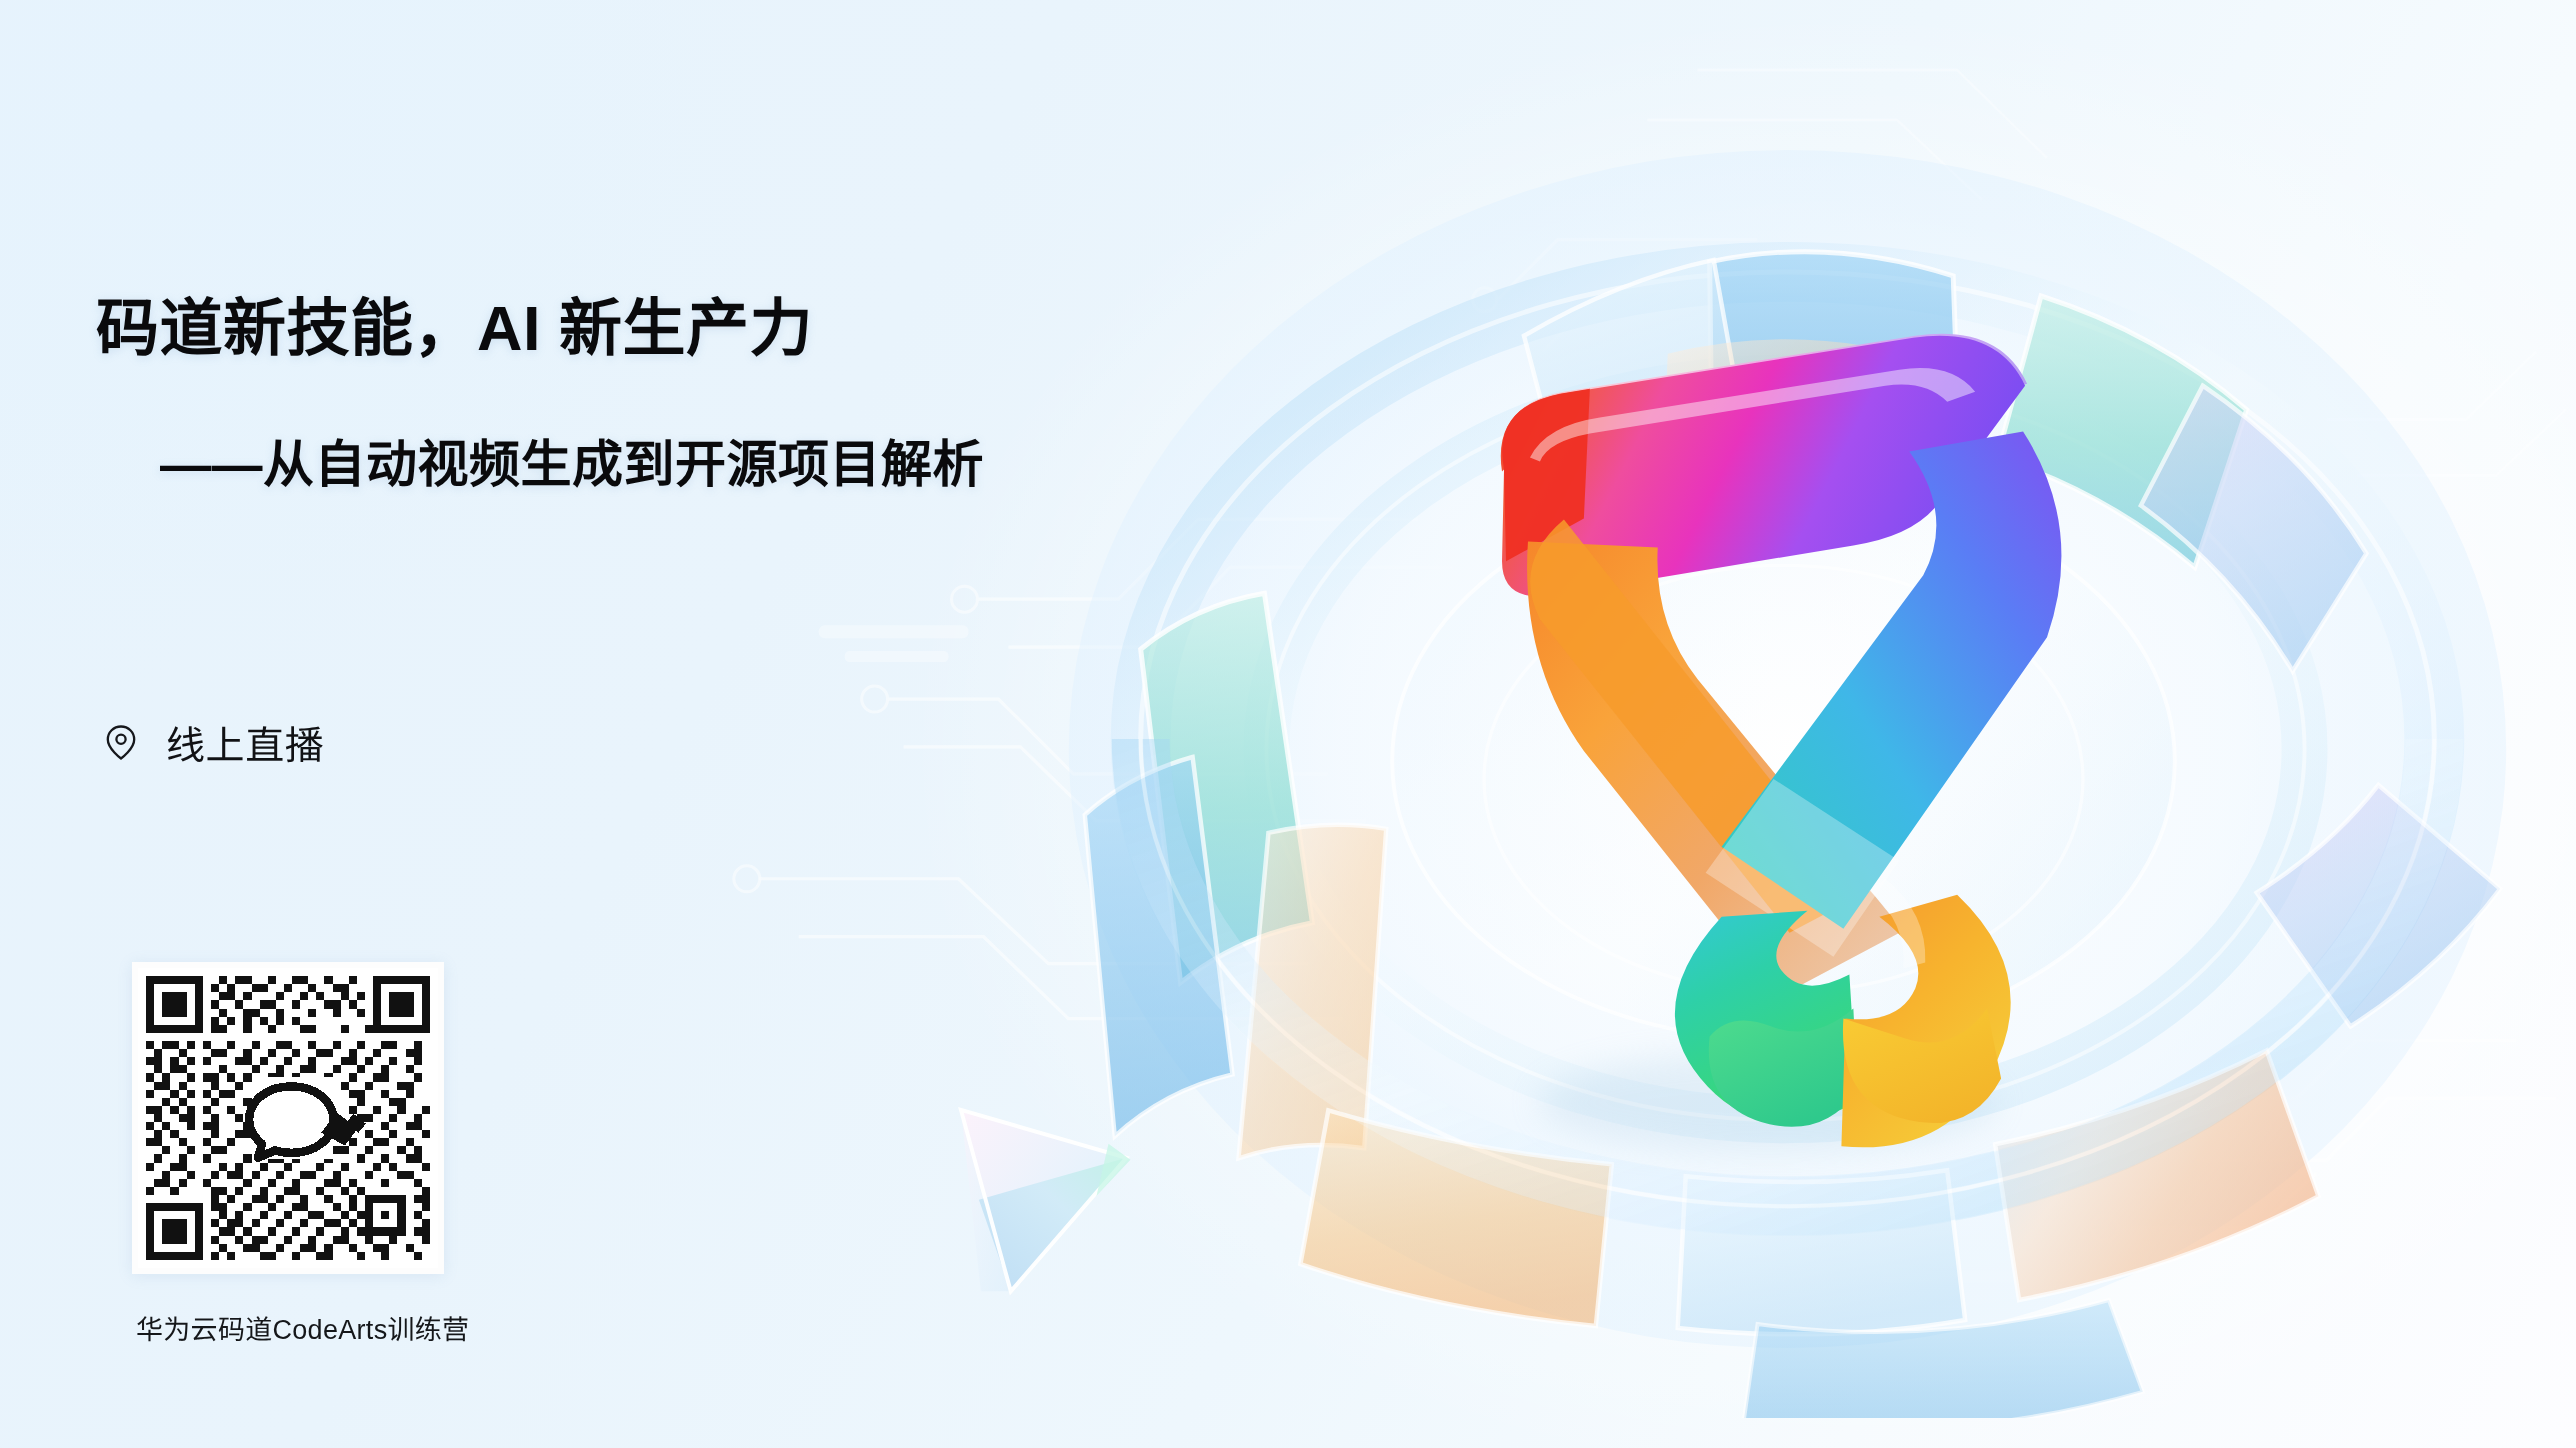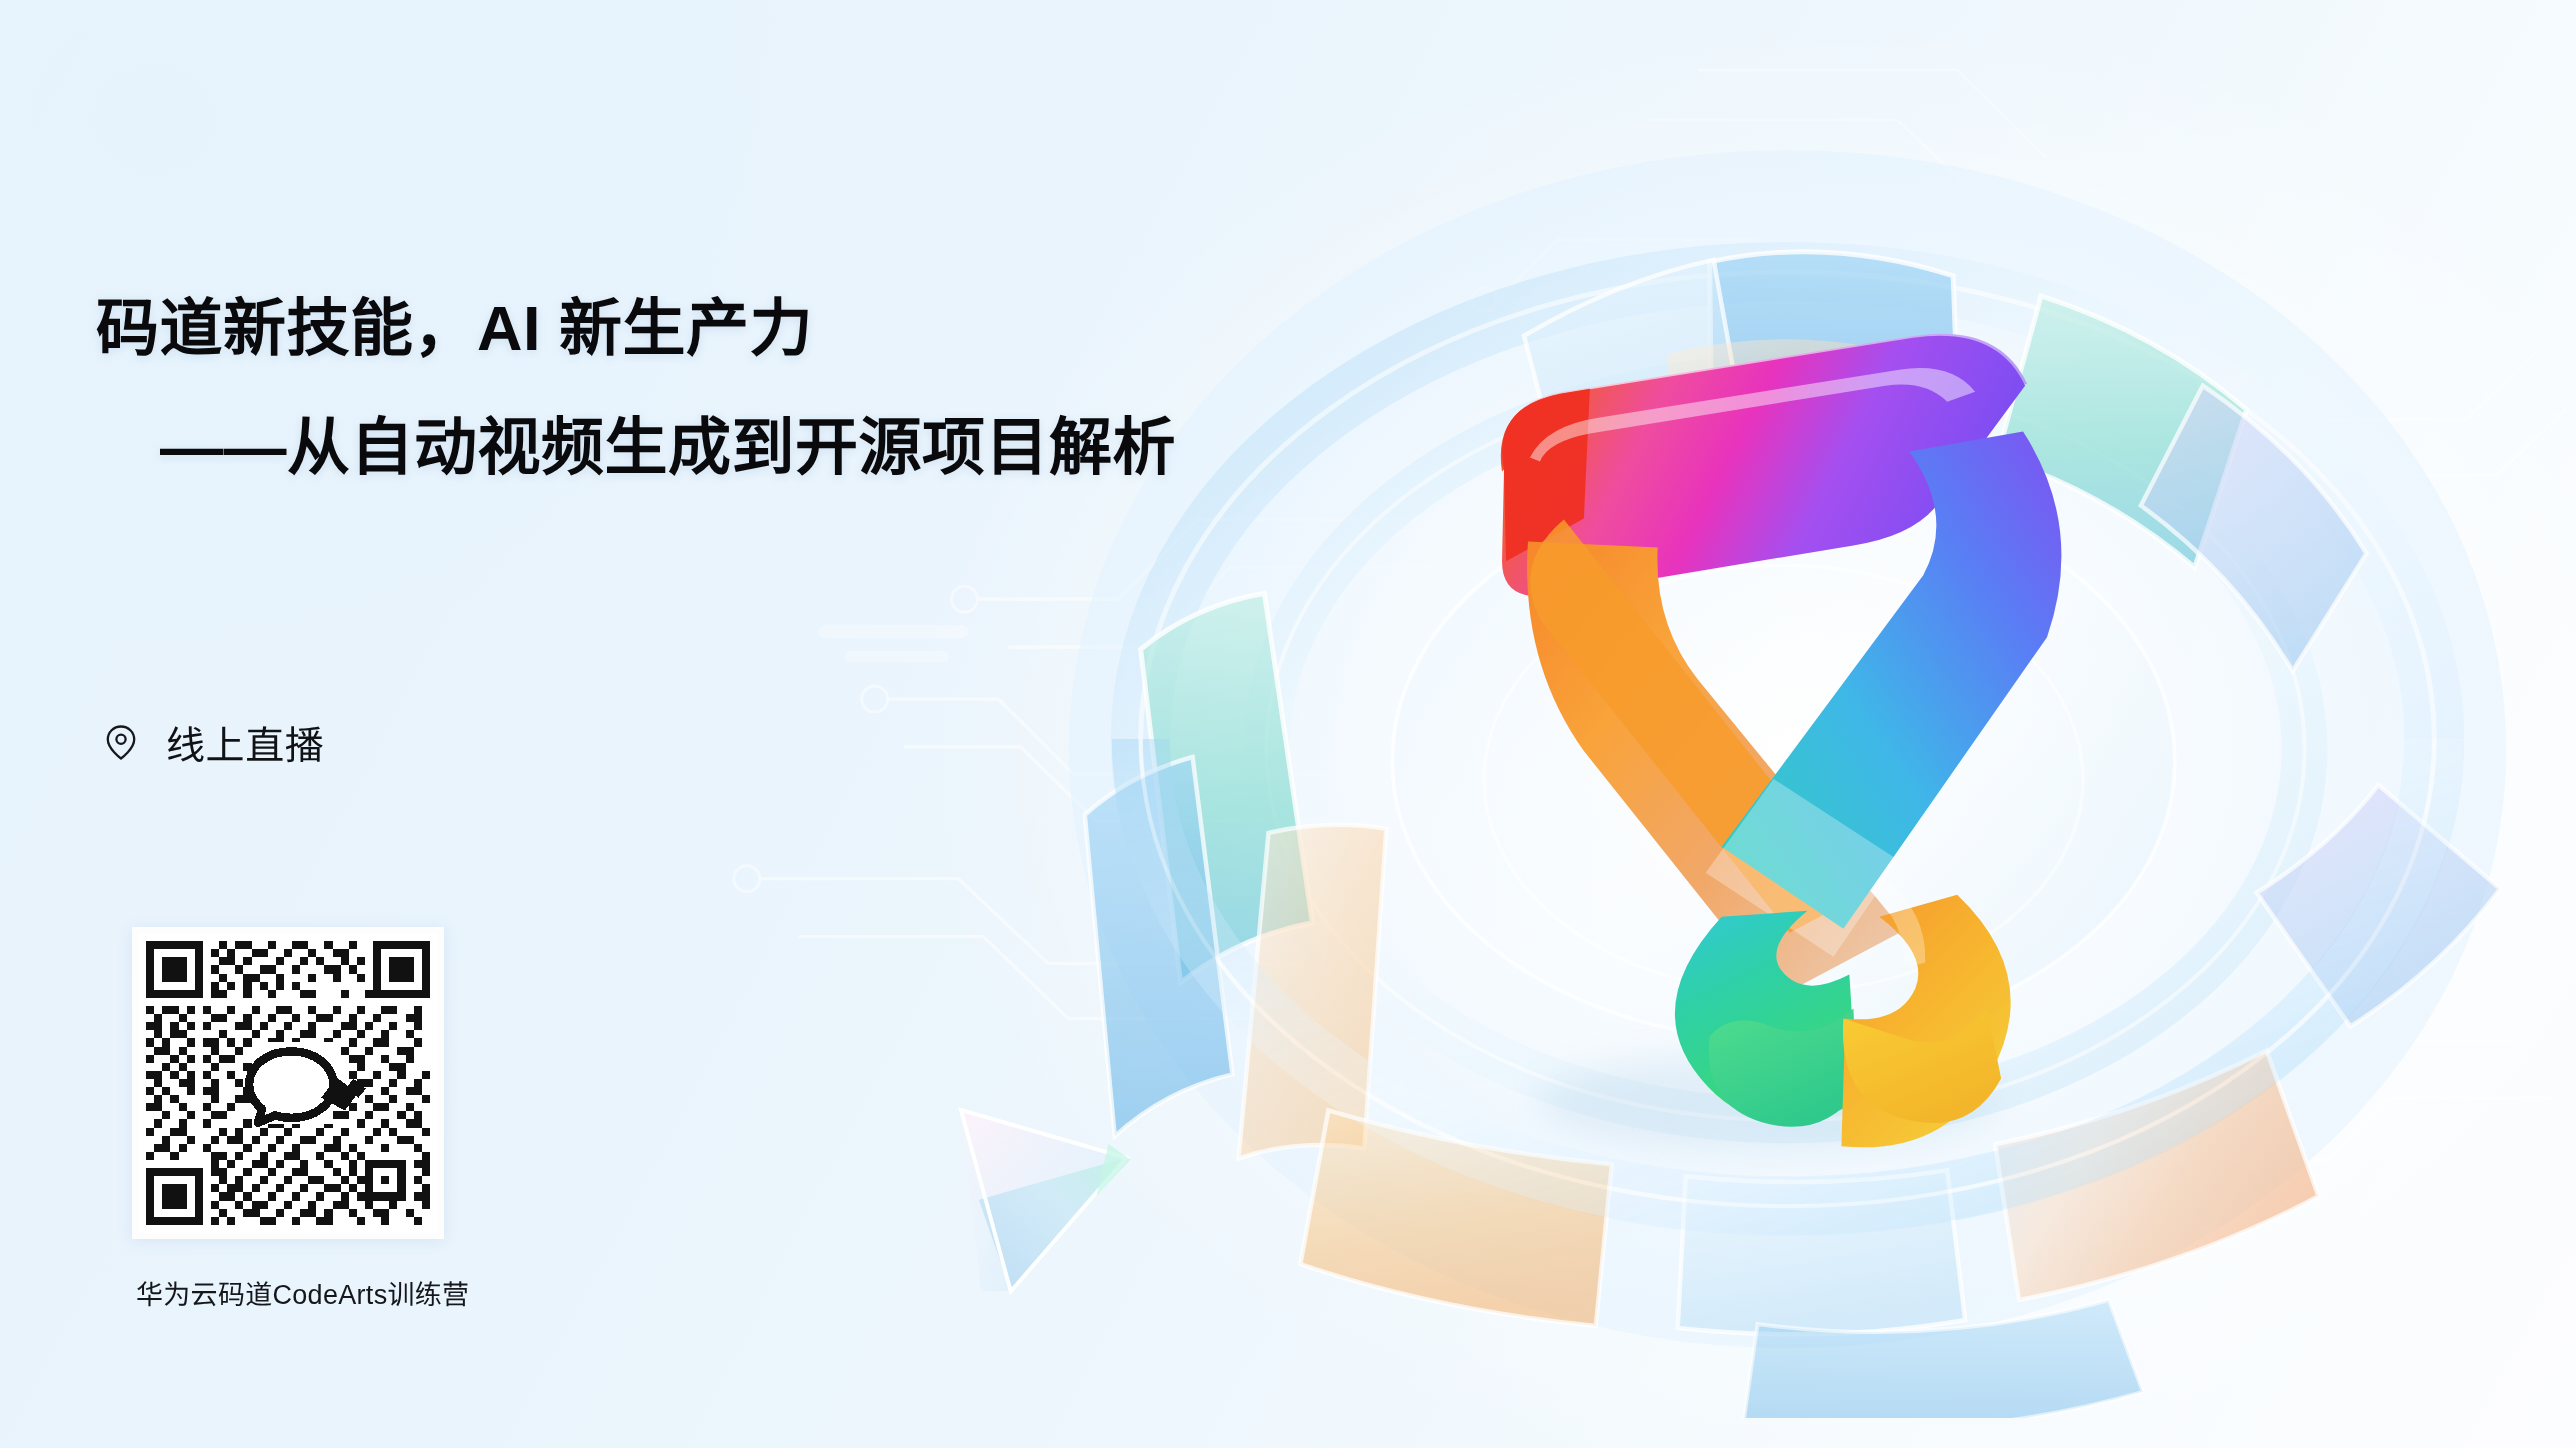--- a/index.html
+++ b/index.html
@@ -28,34 +28,34 @@
   .title-block{position:absolute;left:96px;top:292px;width:1148px;}
   .title-line{
     font-weight:800;
     color:#0a0a0c;
     letter-spacing:0.5px;
     white-space:nowrap;
     line-height:1.16;
     text-shadow:0 2px 10px rgba(120,160,200,.22);
   }
   .title-line.l1{font-size:63px;}
-  .title-line.l2{font-size:63px;margin-top:46px;padding-left:64px;}
+  .title-line.l2{font-size:51px;margin-top:70px;padding-left:64px;}
 
   .meta{position:absolute;left:100px;top:714px;}
   .meta-row{display:flex;align-items:center;margin-bottom:44px;}
   .meta-ico{
     width:42px;height:42px;flex:0 0 42px;margin-right:24px;
     display:flex;align-items:center;justify-content:center;
   }
   .meta-text{
     font-size:39px;color:#111215;letter-spacing:0.6px;white-space:nowrap;
     font-weight:400;
   }
 
-  .qr-block{position:absolute;left:132px;top:927px;}
+  .qr-block{position:absolute;left:132px;top:962px;}
   .qr-frame{
     width:312px;height:312px;background:#fdfdfd;
     padding:0;box-sizing:border-box;
     display:flex;align-items:center;justify-content:center;
     box-shadow:0 2px 14px rgba(110,150,190,.14);
   }
   .qr-caption{
     margin-top:34px;width:312px;text-align:center;
     font-size:27px;color:#15171a;letter-spacing:0.3px;white-space:nowrap;
     transform:translateX(4px);

